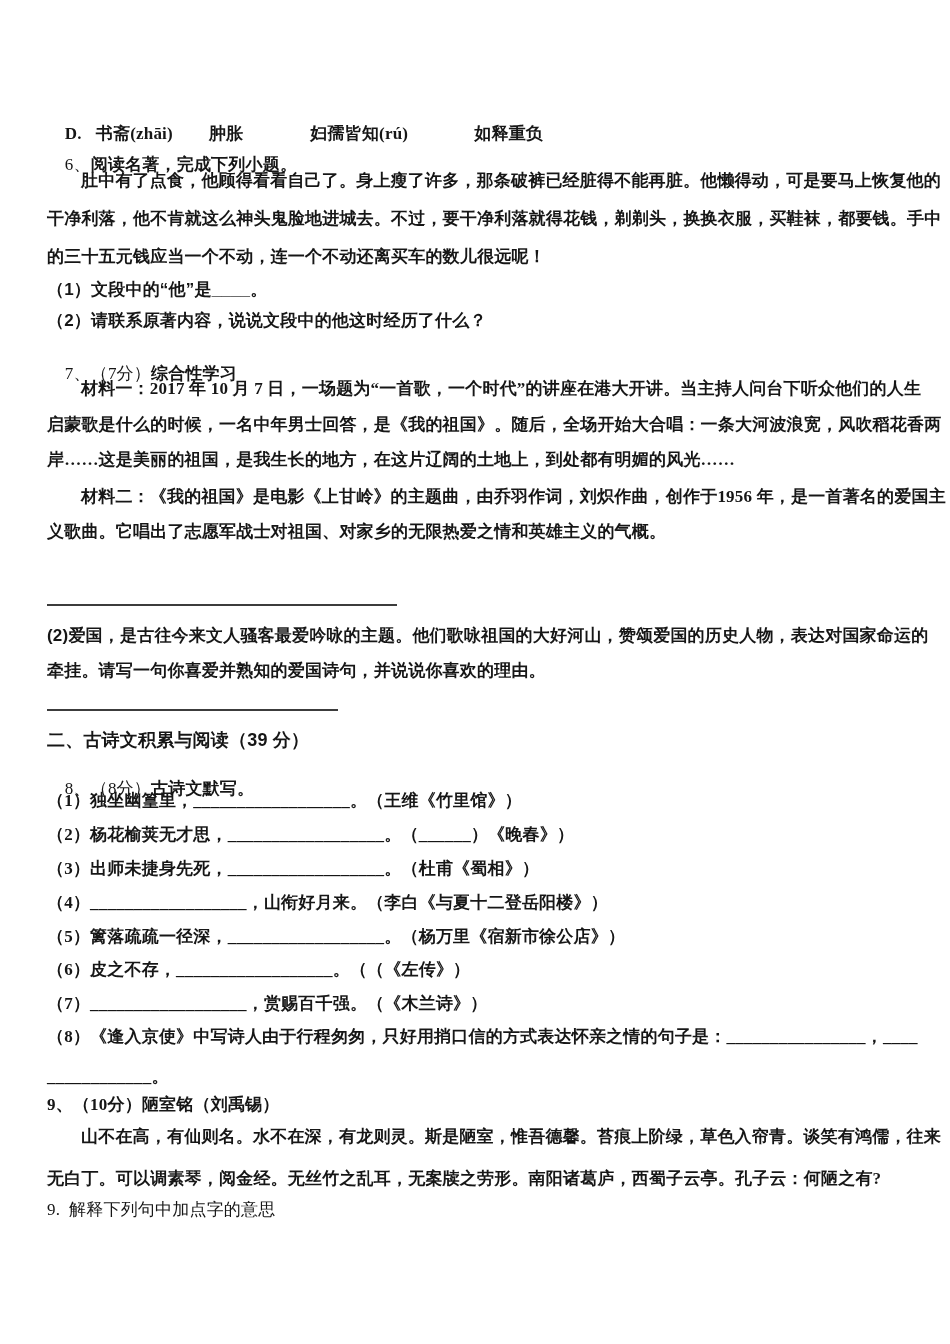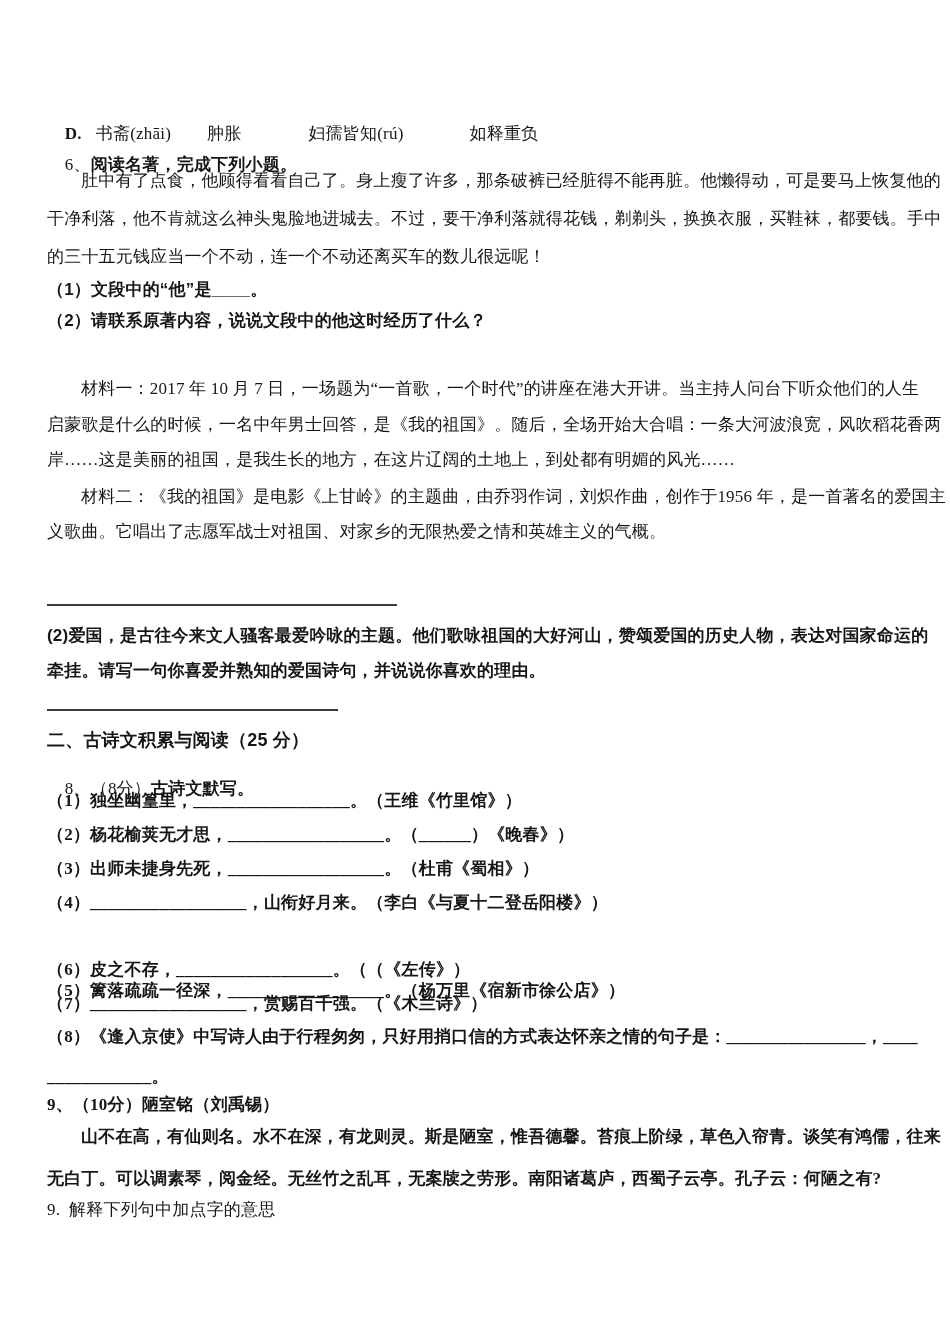--- a/index.html
+++ b/index.html
@@ -17,21 +17,21 @@
     white-space:pre;
     font-size:17px;
     line-height:21px;
     letter-spacing:0.2px;
   }
   .indent{left:81px;}
   .hei{
     font-weight:700;
     font-family:"Liberation Sans","DejaVu Sans",sans-serif;
   }
-  .kai{font-weight:400;}
+  .kai{font-weight:700;}
   .kai-light{font-weight:700;}
   .song{font-weight:400;}
   .num{
     font-weight:400;
     font-family:"Liberation Serif","DejaVu Serif",serif;
   }
   .item{font-weight:600;}
   .rule{
     position:absolute;
     left:47px;height:2px;
@@ -53,40 +53,43 @@
 
   <div class="ln" style="top:133px">
     <span class="num">6、</span><span class="hei">阅读名著，完成下列小题。</span>
   </div>
   <div class="ln indent kai" style="top:170px">肚中有了点食，他顾得看看自己了。身上瘦了许多，那条破裤已经脏得不能再脏。他懒得动，可是要马上恢复他的</div>
   <div class="ln kai" style="top:208px">干净利落，他不肯就这么神头鬼脸地进城去。不过，要干净利落就得花钱，剃剃头，换换衣服，买鞋袜，都要钱。手中</div>
   <div class="ln kai" style="top:246px">的三十五元钱应当一个不动，连一个不动还离买车的数儿很远呢！</div>
   <div class="ln hei" style="top:279px">（1）文段中的“他”是____。</div>
   <div class="ln hei" style="top:310px">（2）请联系原著内容，说说文段中的他这时经历了什么？</div>
 
+  <div class="ln" style="top:342px">
+    <span class="num">7、（7分）</span><span class="hei">综合性学习</span>
+  </div>
   <div class="ln indent kai" style="top:378px">材料一：2017 年 10 月 7 日，一场题为“一首歌，一个时代”的讲座在港大开讲。当主持人问台下听众他们的人生</div>
   <div class="ln kai" style="top:449px">岸……这是美丽的祖国，是我生长的地方，在这片辽阔的土地上，到处都有明媚的风光……</div>
   <div class="ln kai" style="top:414px">启蒙歌是什么的时候，一名中年男士回答，是《我的祖国》。随后，全场开始大合唱：一条大河波浪宽，风吹稻花香两</div>
   <div class="ln indent kai" style="top:486px">材料二：《我的祖国》是电影《上甘岭》的主题曲，由乔羽作词，刘炽作曲，创作于1956 年，是一首著名的爱国主</div>
   <div class="ln kai" style="top:521px">义歌曲。它唱出了志愿军战士对祖国、对家乡的无限热爱之情和英雄主义的气概。</div>
   <div class="rule" style="top:604px;width:350px"></div>
   <div class="ln hei" style="top:625px">(2)爱国，是古往今来文人骚客最爱吟咏的主题。他们歌咏祖国的大好河山，赞颂爱国的历史人物，表达对国家命运的</div>
   <div class="ln hei" style="top:660px">牵挂。请写一句你喜爱并熟知的爱国诗句，并说说你喜欢的理由。</div>
   <div class="rule" style="top:709px;width:291px"></div>
 
-  <div class="ln hei" style="top:730px;font-size:18px">二、古诗文积累与阅读（25 分）</div>
+  <div class="ln hei" style="top:730px;font-size:18px">二、古诗文积累与阅读（39 分）</div>
 
   <div class="ln" style="top:757px">
     <span class="num">8、（8分）</span><span class="hei">古诗文默写。</span>
   </div>
   <div class="ln item" style="top:790px">（1）独坐幽篁里，__________________。（王维《竹里馆》）</div>
   <div class="ln item" style="top:824px">（2）杨花榆荚无才思，__________________。（______）《晚春》）</div>
   <div class="ln item" style="top:858px">（3）出师未捷身先死，__________________。（杜甫《蜀相》）</div>
   <div class="ln item" style="top:892px">（4）__________________，山衔好月来。（李白《与夏十二登岳阳楼》）</div>
-  <div class="ln item" style="top:980px">（5）篱落疏疏一径深，__________________。（杨万里《宿新市徐公店》）</div>
+  <div class="ln item" style="top:926px">（5）篱落疏疏一径深，__________________。（杨万里《宿新市徐公店》）</div>
   <div class="ln item" style="top:959px">（6）皮之不存，__________________。（（《左传》）</div>
   <div class="ln item" style="top:993px">（7）__________________，赏赐百千强。（《木兰诗》）</div>
   <div class="ln item" style="top:1026px">（8）《逢入京使》中写诗人由于行程匆匆，只好用捎口信的方式表达怀亲之情的句子是：________________，____</div>
   <div class="ln item" style="top:1066px">____________。</div>
 
   <div class="ln kai-light" style="top:1094px">9、（10分）陋室铭（刘禹锡）</div>
   <div class="ln indent kai-light" style="top:1126px">山不在高，有仙则名。水不在深，有龙则灵。斯是陋室，惟吾德馨。苔痕上阶绿，草色入帘青。谈笑有鸿儒，往来</div>
   <div class="ln kai-light" style="top:1168px">无白丁。可以调素琴，阅金经。无丝竹之乱耳，无案牍之劳形。南阳诸葛庐，西蜀子云亭。孔子云：何陋之有?</div>
   <div class="ln song" style="top:1199px">9.  解释下列句中加点字的意思</div>
 

